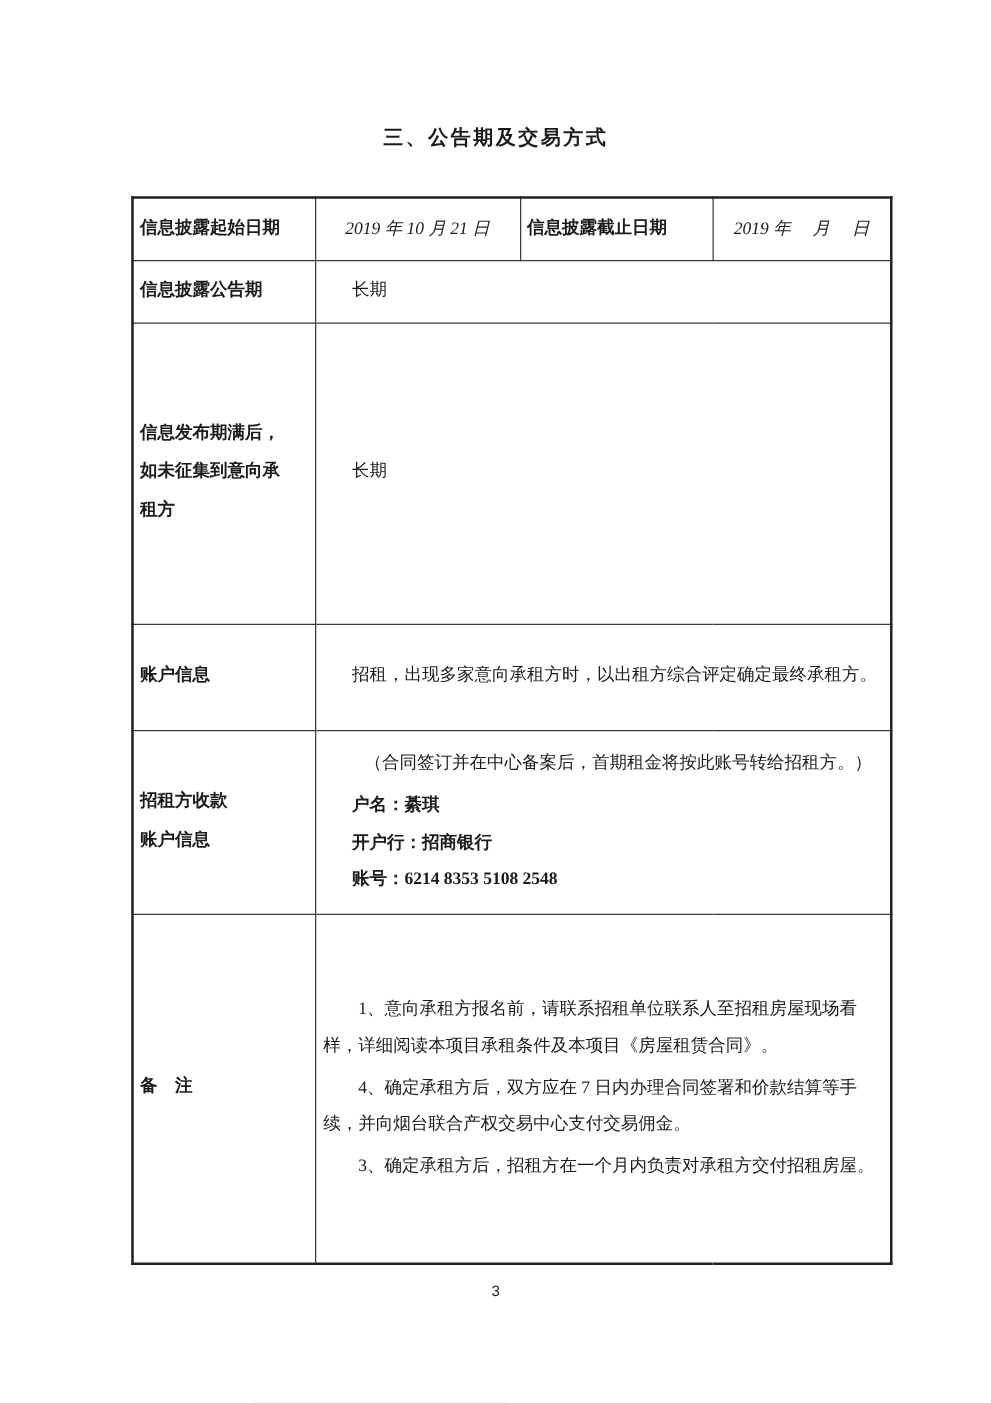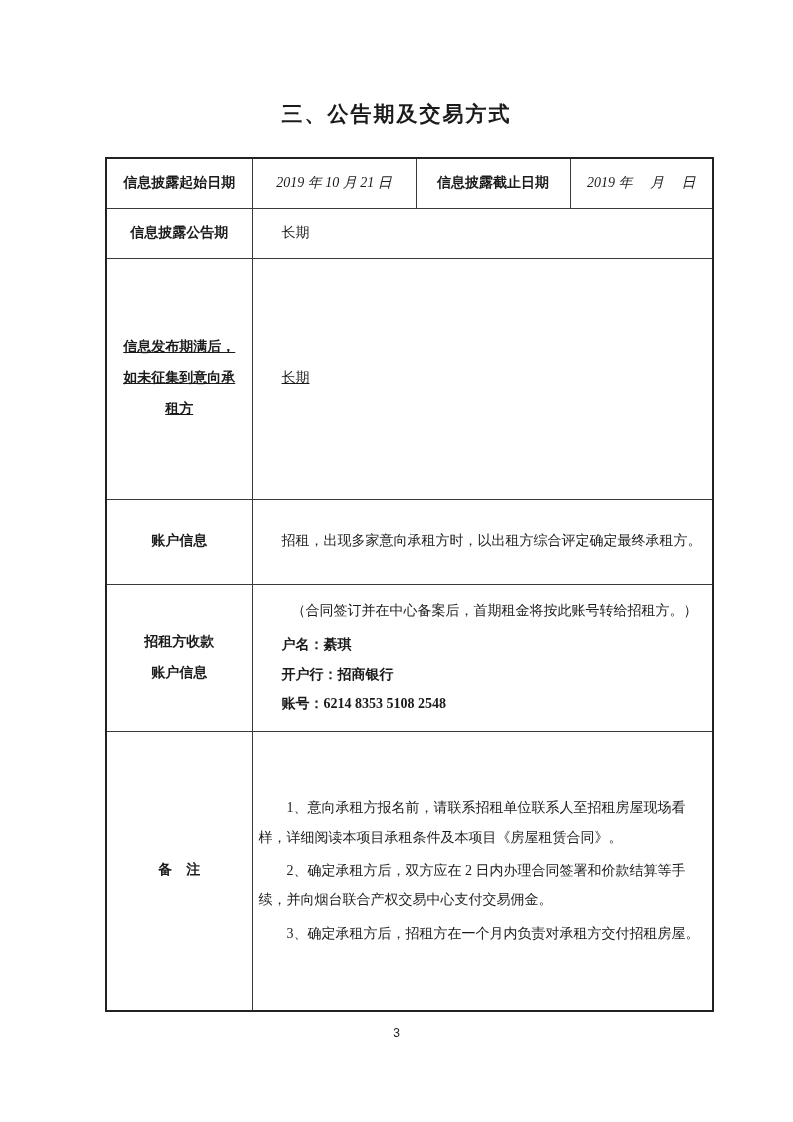--- a/index.html
+++ b/index.html
@@ -13,40 +13,40 @@
     font-family: "Liberation Serif", "DejaVu Serif", serif;
     color: #1b1b1b;
     overflow: hidden;
   }
   .doc-title {
     position: absolute;
     top: 100px;
     left: 0;
     width: 100%;
     text-align: center;
-    font-size: 21px;
+    font-size: 16px;
     font-weight: bold;
     letter-spacing: 2px;
   }
   table.info-table {
     position: absolute;
     left: 105px;
     top: 157px;
     width: 607px;
     border-collapse: collapse;
     table-layout: fixed;
     border: 2px solid #222222;
   }
   table.info-table td {
     border: 1px solid #3a3a3a;
     vertical-align: middle;
     font-size: 14px;
   }
   td.label-cell {
-    text-align: center;
+    text-align: left;
     font-weight: bold;
     font-size: 15px;
     white-space: pre-line;
     line-height: 2.2;
     padding: 2px 5px;
   }
   td.value-cell {
     padding-left: 29px;
     padding-right: 8px;
     line-height: 1.6;
@@ -98,21 +98,21 @@
         <td class="date-cell">2019 年 10 月 21 日</td>
         <td class="label-cell">信息披露截止日期</td>
         <td class="date-cell">2019 年　 月　 日</td>
       </tr>
 
       <tr style="height:50px;">
         <td class="label-cell">信息披露公告期</td>
         <td class="value-cell" colspan="3">长期</td>
       </tr>
 
-      <tr style="height:241px;text-decoration:underline;">
+      <tr style="height:241px;">
         <td class="label-cell">信息发布期满后，
 如未征集到意向承
 租方</td>
         <td class="value-cell" colspan="3">长期</td>
       </tr>
 
       <tr style="height:85px;">
         <td class="label-cell">账户信息</td>
         <td class="value-cell" colspan="3">招租，出现多家意向承租方时，以出租方综合评定确定最终承租方。</td>
       </tr>
@@ -125,21 +125,21 @@
           <div class="acct-line">户名：綦琪</div>
           <div class="acct-line">开户行：招商银行</div>
           <div class="acct-line">账号：6214 8353 5108 2548</div>
         </td>
       </tr>
 
       <tr style="height:280px;">
         <td class="label-cell">备　注</td>
         <td class="remarks-cell" colspan="3">
           <p>1、意向承租方报名前，请联系招租单位联系人至招租房屋现场看样，详细阅读本项目承租条件及本项目《房屋租赁合同》。</p>
-          <p>2、确定承租方后，双方应在 2 日内办理合同签署和价款结算等手续，并向烟台联合产权交易中心支付交易佣金。</p>
+          <p>4、确定承租方后，双方应在 7 日内办理合同签署和价款结算等手续，并向烟台联合产权交易中心支付交易佣金。</p>
           <p>3、确定承租方后，招租方在一个月内负责对承租方交付招租房屋。</p>
         </td>
       </tr>
     </tbody>
   </table>
 
   <div class="page-number">3</div>
 
 </div>
 

